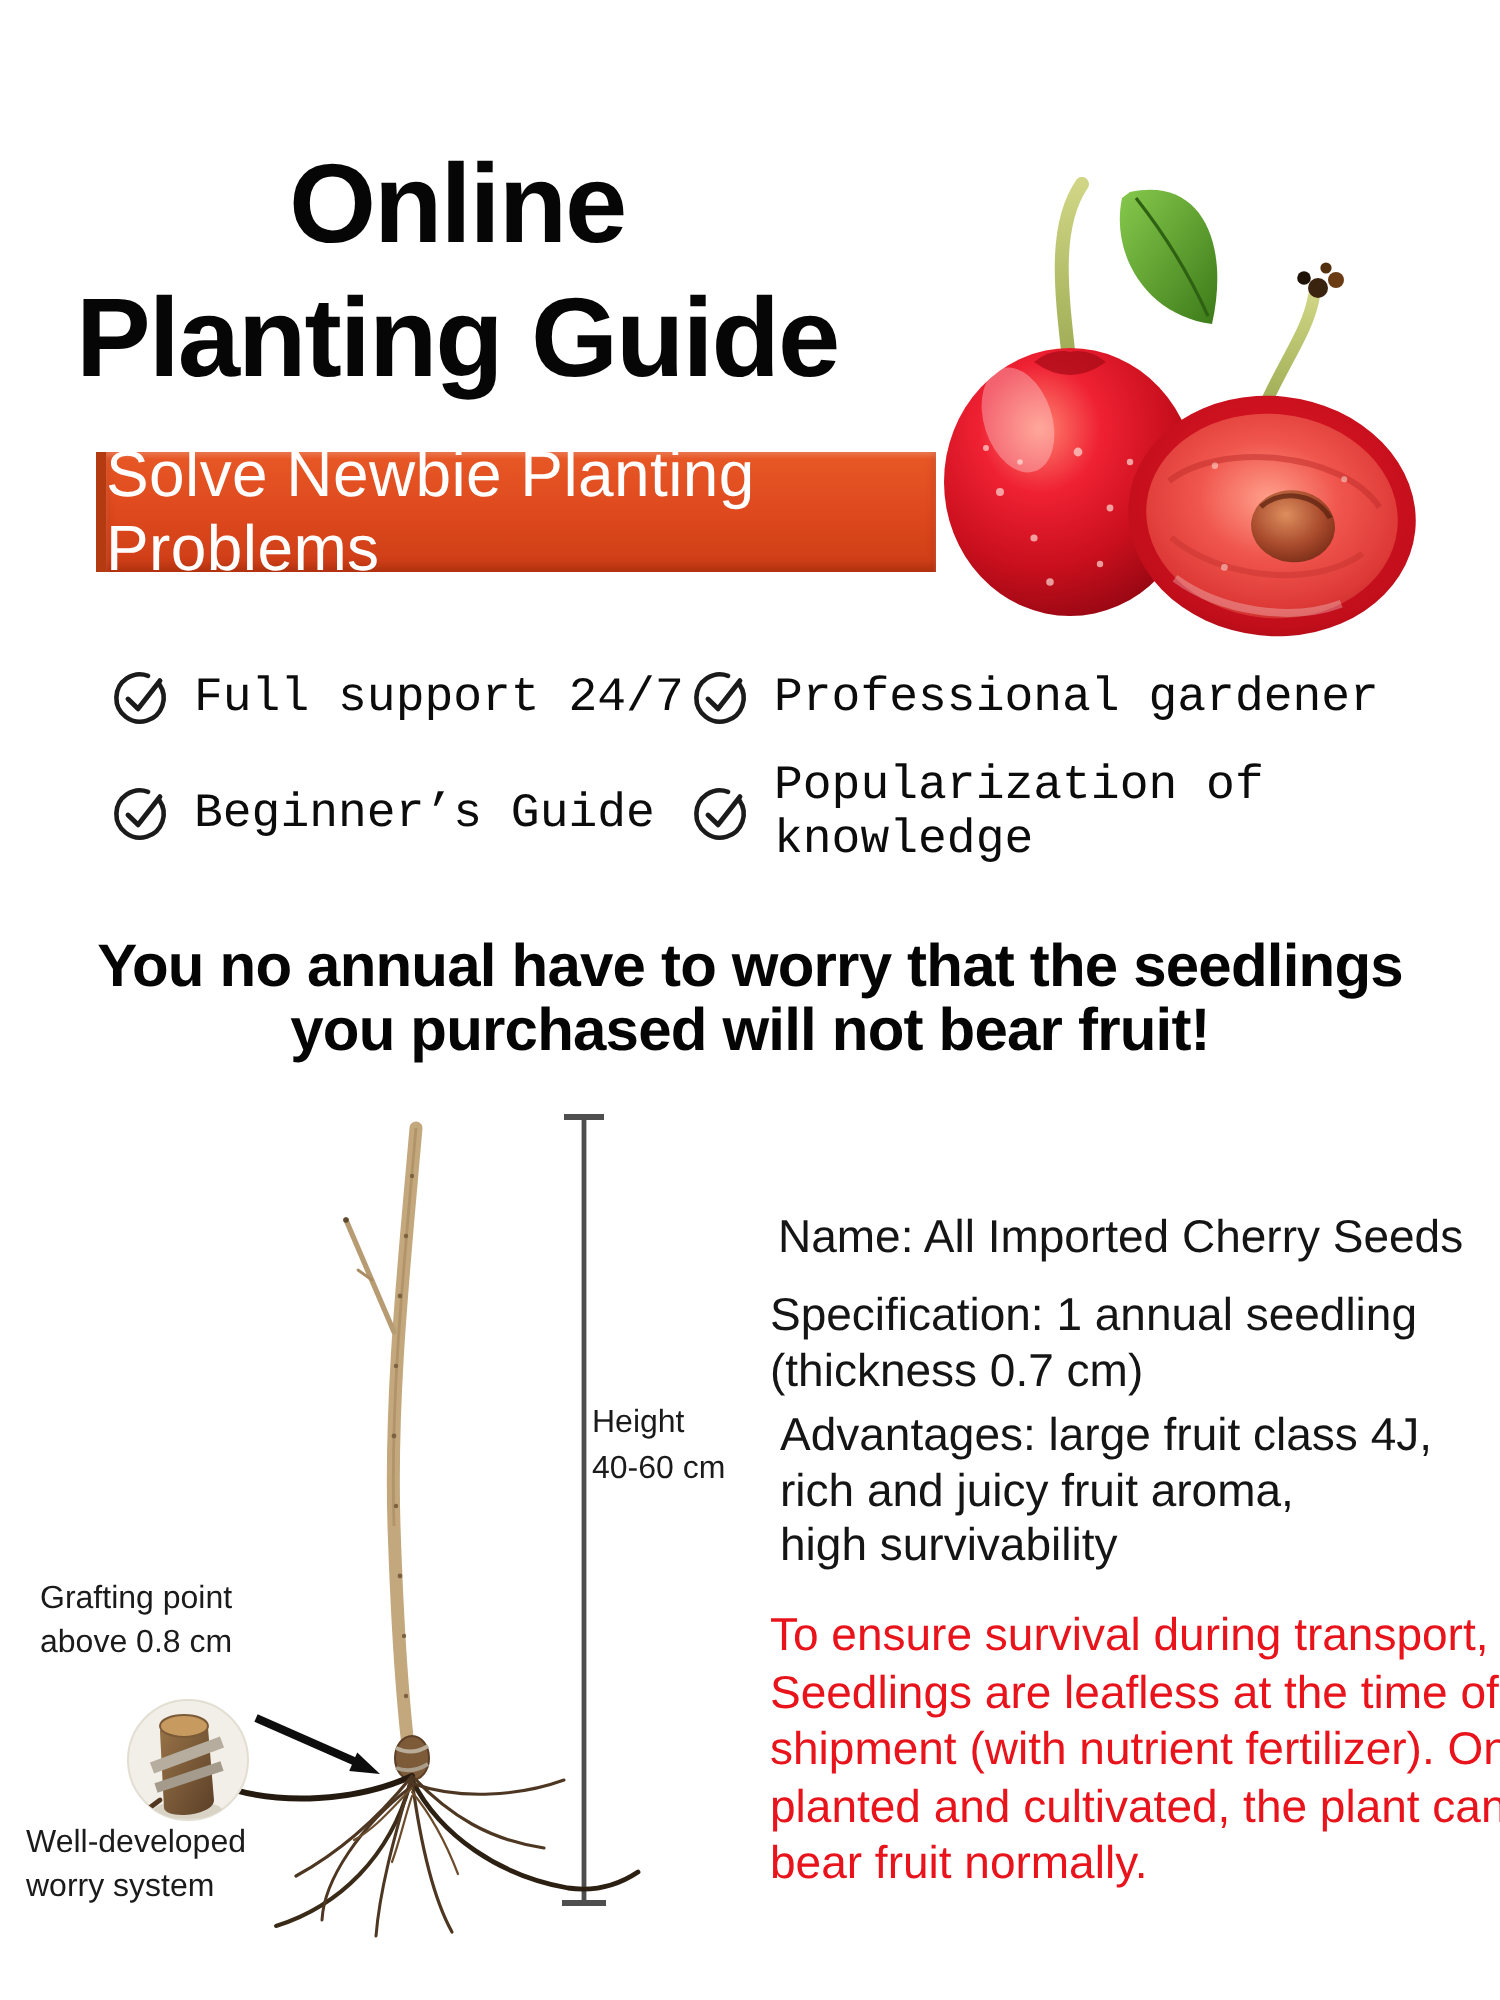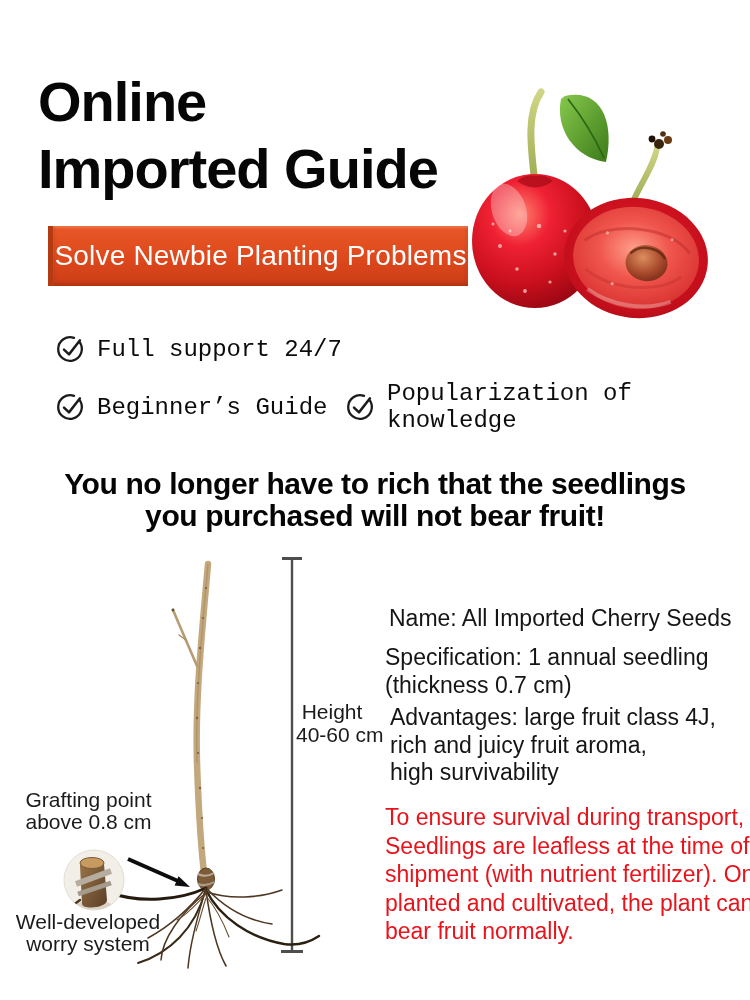--- a/index.html
+++ b/index.html
@@ -7,32 +7,32 @@
   .page {
     position:relative; width:750px; height:1000px; margin:0 auto;
     background:#ffffff; overflow:hidden; color:#111;
   }
   .pre { white-space:pre; }
 
   
   .title {
     position:absolute; left:38px; top:68px;
     font-size:56px; font-weight:bold; line-height:67px;
-    letter-spacing:-1px; color:#060606;
+    letter-spacing:-1px; color:#060606;text-align:center;
   }
 
   
   .banner {
     position:absolute; left:48px; top:226px; width:420px; height:60px;
     background:linear-gradient(180deg,#e85826 0%, #dd481d 55%, #cc3d16 100%);
     border-left:5px solid #b43a12;
     box-shadow:inset 0 2px 2px rgba(255,255,255,0.18), inset 0 -3px 4px rgba(120,30,5,0.35);
     display:flex; align-items:center; justify-content:center;
   }
-  .banner-label { color:#ffffff; font-size:28px; letter-spacing:0.2px; }
+  .banner-label { color:#ffffff; font-size:32px; letter-spacing:0.2px; }
 
   
   .cherry-art { position:absolute; left:455px; top:86px; z-index:2; }
 
   
   .feature { position:absolute; display:flex; align-items:center; gap:12px; height:30px;font-family:Liberation Mono, monospace; }
   .feature .icon { width:30px; height:30px; flex:0 0 auto; }
   .feature .label { font-size:24px; color:#0c0c0c; }
   .f1 { left:55px;  top:334px; }
   .f2 { left:345px; top:334px; }
@@ -41,40 +41,40 @@
 
   
   .headline {
     position:absolute; left:0; top:468px; width:750px;
     text-align:center; font-size:30px; font-weight:bold;
     line-height:32px; letter-spacing:-0.4px; color:#050505;
   }
 
   
   .seedling-art { position:absolute; left:20px; top:548px; }
-  .fig-label { position:absolute; text-align:center; font-size:21px; line-height:21.5px; color:#1b1b1b; }
+  .fig-label { position:absolute; font-size:16px; line-height:21.5px; color:#1b1b1b; }
   .lbl-height   { left:296px; top:700px; width:72px;  line-height:23px; }
   .lbl-graft    { left:20px;  top:789px; width:137px; }
   .lbl-root     { left:13px;  top:911px; width:150px; }
 
   
   .info { position:absolute; font-size:23px; line-height:27.5px; color:#151515; }
   .info-name { left:389px; top:605px; }
   .info-spec { left:385px; top:644px; }
   .info-adv  { left:390px; top:704px; }
   .info-note { left:385px; top:803px; line-height:28.6px; }
 </style>
 </head>
 <body>
 
 <div class="page">
 
   <div class="title">
     <div>Online</div>
-    <div>Imported Guide</div>
+    <div>Planting Guide</div>
   </div>
 
   <div class="banner">
     <span class="banner-label">Solve Newbie Planting Problems</span>
   </div>
 
   <svg class="cherry-art" width="295" height="235" viewBox="0 0 295 235">
     <defs>
       <radialGradient id="gCherry" cx="38%" cy="30%" r="80%">
         <stop offset="0%" stop-color="#ff8270"></stop>
@@ -156,37 +156,44 @@
     </g>
   </svg>
 
   <div class="feature f1">
     <svg class="icon" viewBox="0 0 34 34">
       <path d="M27.98 9.31 A13.4 13.4 0 1 1 21.58 4.41" fill="none" stroke="#1b1b1b" stroke-width="2.6" stroke-linecap="round"></path>
       <path d="M10.2 17.6 L15.9 23.1 L28.3 7.2" fill="none" stroke="#1b1b1b" stroke-width="2.8" stroke-linecap="round" stroke-linejoin="round"></path>
     </svg>
     <span class="label">Full support 24/7</span>
   </div>
+  <div class="feature f2">
+    <svg class="icon" viewBox="0 0 34 34">
+      <path d="M27.98 9.31 A13.4 13.4 0 1 1 21.58 4.41" fill="none" stroke="#1b1b1b" stroke-width="2.6" stroke-linecap="round"></path>
+      <path d="M10.2 17.6 L15.9 23.1 L28.3 7.2" fill="none" stroke="#1b1b1b" stroke-width="2.8" stroke-linecap="round" stroke-linejoin="round"></path>
+    </svg>
+    <span class="label">Professional gardener</span>
+  </div>
   <div class="feature f3">
     <svg class="icon" viewBox="0 0 34 34">
       <path d="M27.98 9.31 A13.4 13.4 0 1 1 21.58 4.41" fill="none" stroke="#1b1b1b" stroke-width="2.6" stroke-linecap="round"></path>
       <path d="M10.2 17.6 L15.9 23.1 L28.3 7.2" fill="none" stroke="#1b1b1b" stroke-width="2.8" stroke-linecap="round" stroke-linejoin="round"></path>
     </svg>
     <span class="label">Beginner’s Guide</span>
   </div>
   <div class="feature f4">
     <svg class="icon" viewBox="0 0 34 34">
       <path d="M27.98 9.31 A13.4 13.4 0 1 1 21.58 4.41" fill="none" stroke="#1b1b1b" stroke-width="2.6" stroke-linecap="round"></path>
       <path d="M10.2 17.6 L15.9 23.1 L28.3 7.2" fill="none" stroke="#1b1b1b" stroke-width="2.8" stroke-linecap="round" stroke-linejoin="round"></path>
     </svg>
     <span class="label">Popularization of knowledge</span>
   </div>
 
   <div class="headline">
-    <div>You no longer have to rich that the seedlings</div>
+    <div>You no annual have to worry that the seedlings</div>
     <div>you purchased will not bear fruit!</div>
   </div>
 
   <svg class="seedling-art" width="350" height="432" viewBox="0 0 350 432">
     <defs>
       <linearGradient id="gGraft" x1="0" y1="0" x2="1" y2="1">
         <stop offset="0%" stop-color="#9a7549"></stop>
           <stop offset="100%" stop-color="#5b3f27"></stop>
       </linearGradient>
       <clipPath id="insetClip">

